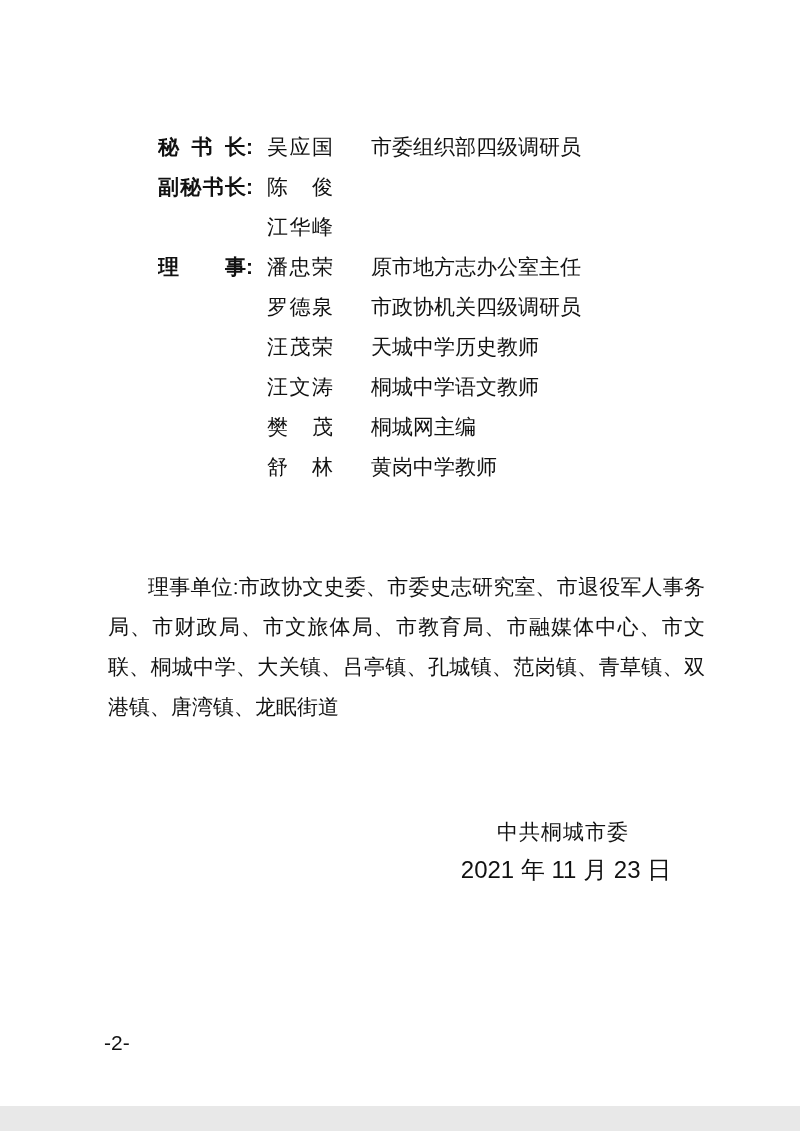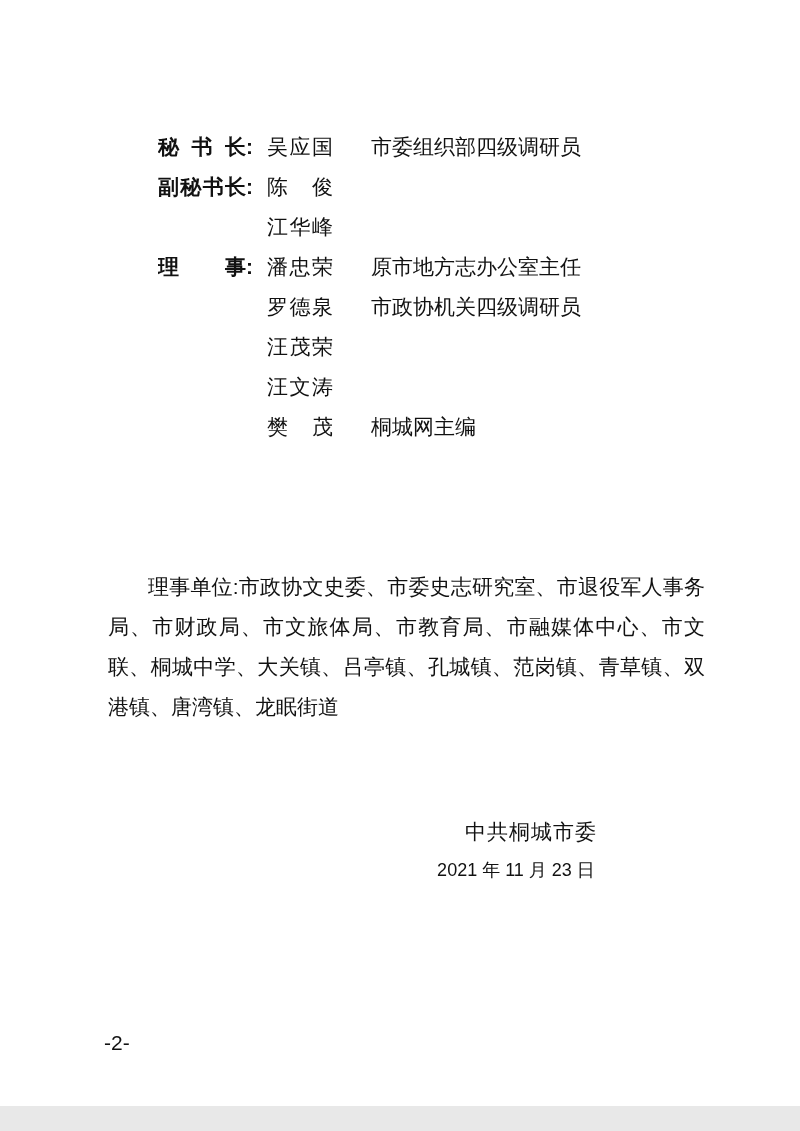--- a/index.html
+++ b/index.html
@@ -67,34 +67,34 @@
     text-align: justify;
     text-indent: 40px;
   }
   .u-label, .u-colon {
     font-weight: normal;
   }
 
   
   .sig-org {
     position: absolute;
-    left: 531px;
+    left: 563px;
     top: 820px;
     transform: translateX(-50%);
     font-size: 21px;
     line-height: 24px;
     white-space: nowrap;
     letter-spacing: 1px;
   }
   .sig-date {
     position: absolute;
-    left: 516px;
+    left: 566px;
     top: 858px;
     transform: translateX(-50%);
-    font-size: 18px;
+    font-size: 24px;
     line-height: 24px;
     white-space: nowrap;
   }
 
   
   .page-number {
     position: absolute;
     left: 104px;
     top: 1031px;
     font-size: 21px;
@@ -140,35 +140,43 @@
       <span class="r-name">罗德泉</span>
       <span class="r-title">市政协机关四级调研员</span>
     </div>
 
 
 
     <div class="roster-row">
       <span class="r-label"></span>
       <span class="r-colon"></span>
       <span class="r-name">汪茂荣</span>
+      <span class="r-title">天城中学历史教师</span>
     </div>
 
     <div class="roster-row">
       <span class="r-label"></span>
       <span class="r-colon"></span>
       <span class="r-name">汪文涛</span>
+      <span class="r-title">桐城中学语文教师</span>
     </div>
 
     <div class="roster-row">
       <span class="r-label"></span>
       <span class="r-colon"></span>
       <span class="r-name">樊茂</span>
       <span class="r-title">桐城网主编</span>
     </div>
 
+    <div class="roster-row">
+      <span class="r-label"></span>
+      <span class="r-colon"></span>
+      <span class="r-name">舒林</span>
+      <span class="r-title">黄岗中学教师</span>
+    </div>
 
   </div>
 
   <div class="units"><span class="u-label">理事单位</span><span class="u-colon">:</span><span>市政协文史委、市委史志研究室、市退役军人事务局、市财政局、市文旅体局、市教育局、市融媒体中心、市文联、桐城中学、大关镇、吕亭镇、孔城镇、范岗镇、青草镇、双港镇、唐湾镇、龙眠街道</span></div>
 
   <div class="sig-org">中共桐城市委</div>
   <div class="sig-date">2021 年 11 月 23 日</div>
 
   <div class="page-number">-2-</div>
 

